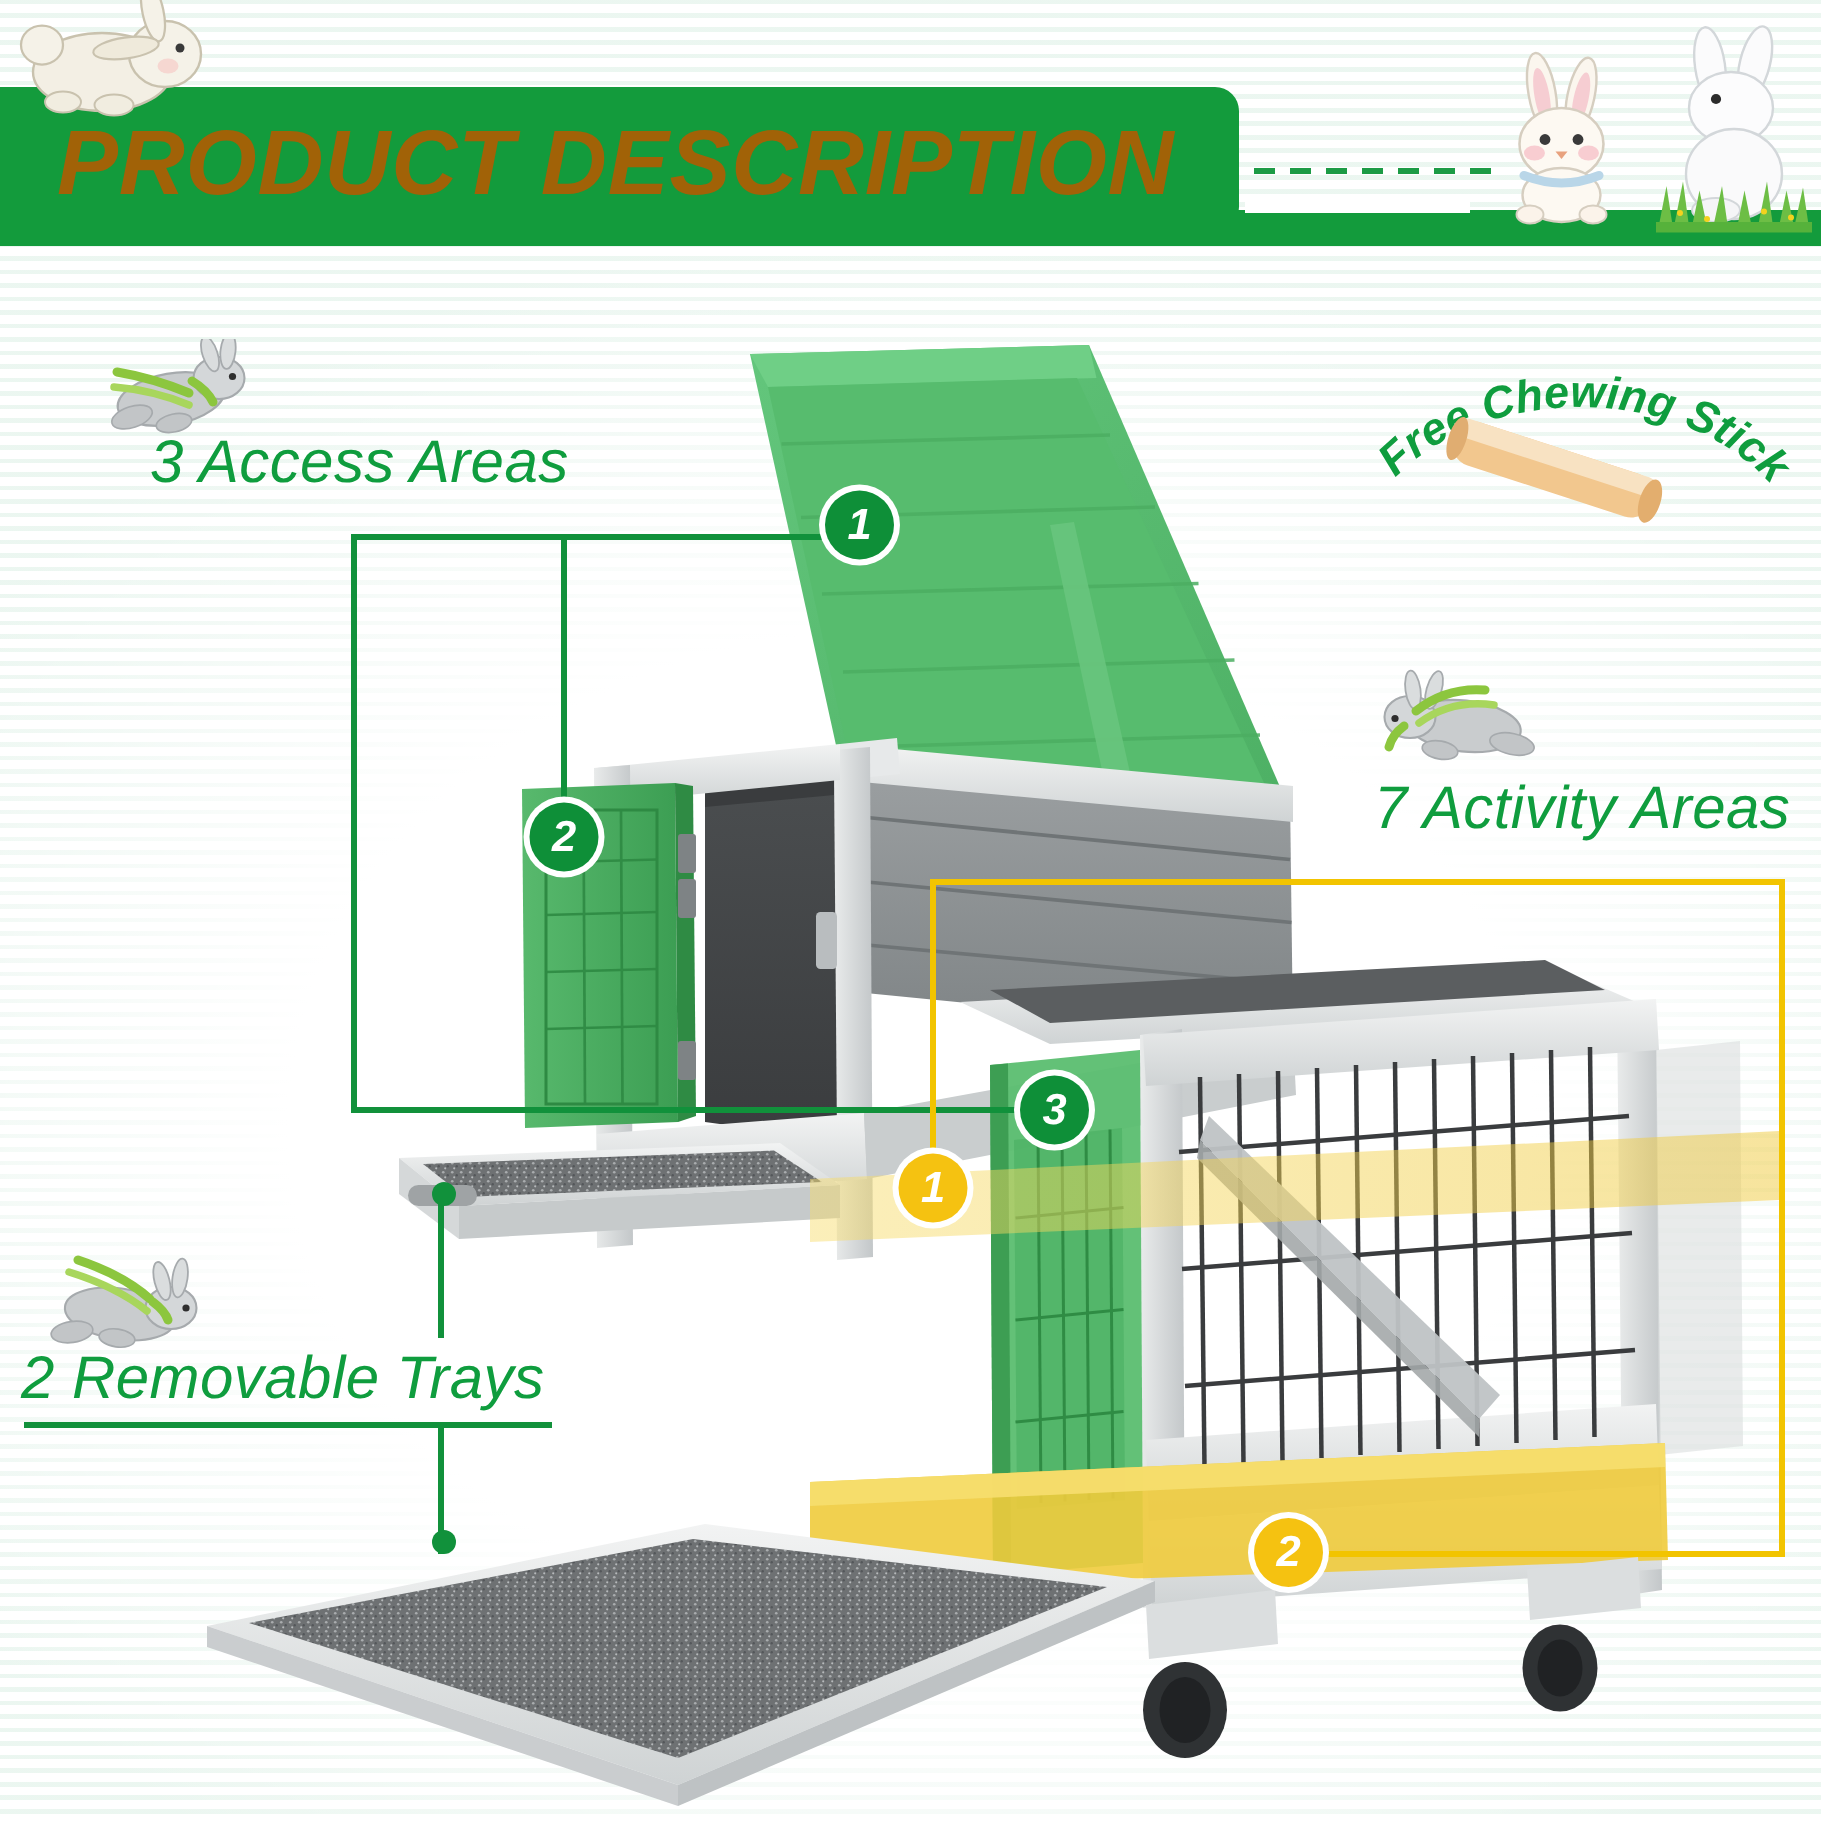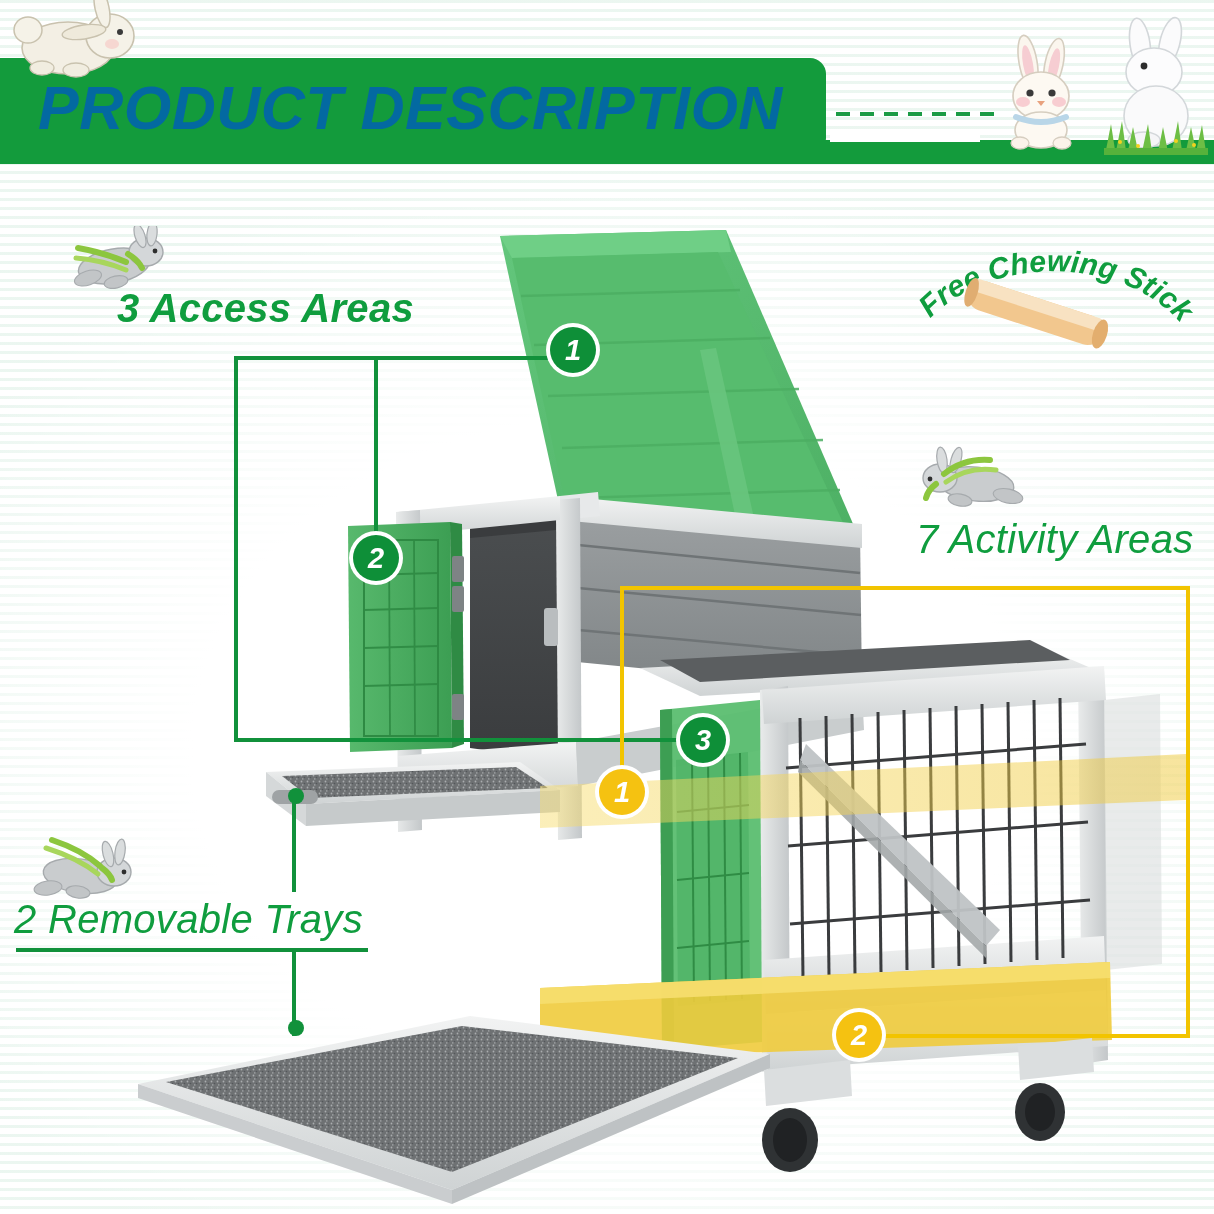--- a/index.html
+++ b/index.html
@@ -24,40 +24,40 @@
   .banner{
     position:absolute; left:0; top:58px; width:826px; height:96px;
     background:#139B3C; border-radius:0 16px 16px 0;
   }
   .banner-under{
     position:absolute; left:0; top:140px; width:1214px; height:24px;
     background:#139B3C;
   }
   .banner-title{
     position:absolute; left:38px; top:68px; width:760px; height:80px;
-    color:#0369a1; font-size:61px; font-weight:bold; font-style:italic;
+    color:#a16207; font-size:61px; font-weight:bold; font-style:italic;
     letter-spacing:0.5px; line-height:80px; white-space:nowrap;
   }
   .dash-line{
     position:absolute; left:836px; top:112px; width:160px; height:4px;
     background:repeating-linear-gradient(90deg,#1C9B45 0 14px, rgba(255,255,255,0) 14px 24px);
   }
   .banner-white-strip{
     position:absolute; left:830px; top:132px; width:150px; height:10px; background:#fff;
   }
 
   
   .art{ position:absolute; }
 
   
   .label{
     position:absolute; color:#0F9D3E; font-style:italic; font-weight:normal;
     white-space:nowrap; font-size:40px; letter-spacing:0.3px;
   }
-  #lbl-access{ left:117px; top:286px;font-weight:bold; }
+  #lbl-access{ left:100px; top:286px; }
   #lbl-activity{ left:916px; top:517px; }
   #lbl-trays{ left:14px; top:897px; }
 
   
   #lbl-chew{ left:915px; top:215px; width:285px; height:130px; }
   #lbl-chew text{ fill:#0F9D3E; font-family:"Liberation Sans",sans-serif;
     font-size:30px; font-style:italic; font-weight:bold; }
 
   
   .gline{ position:absolute; background:#11913B; }

